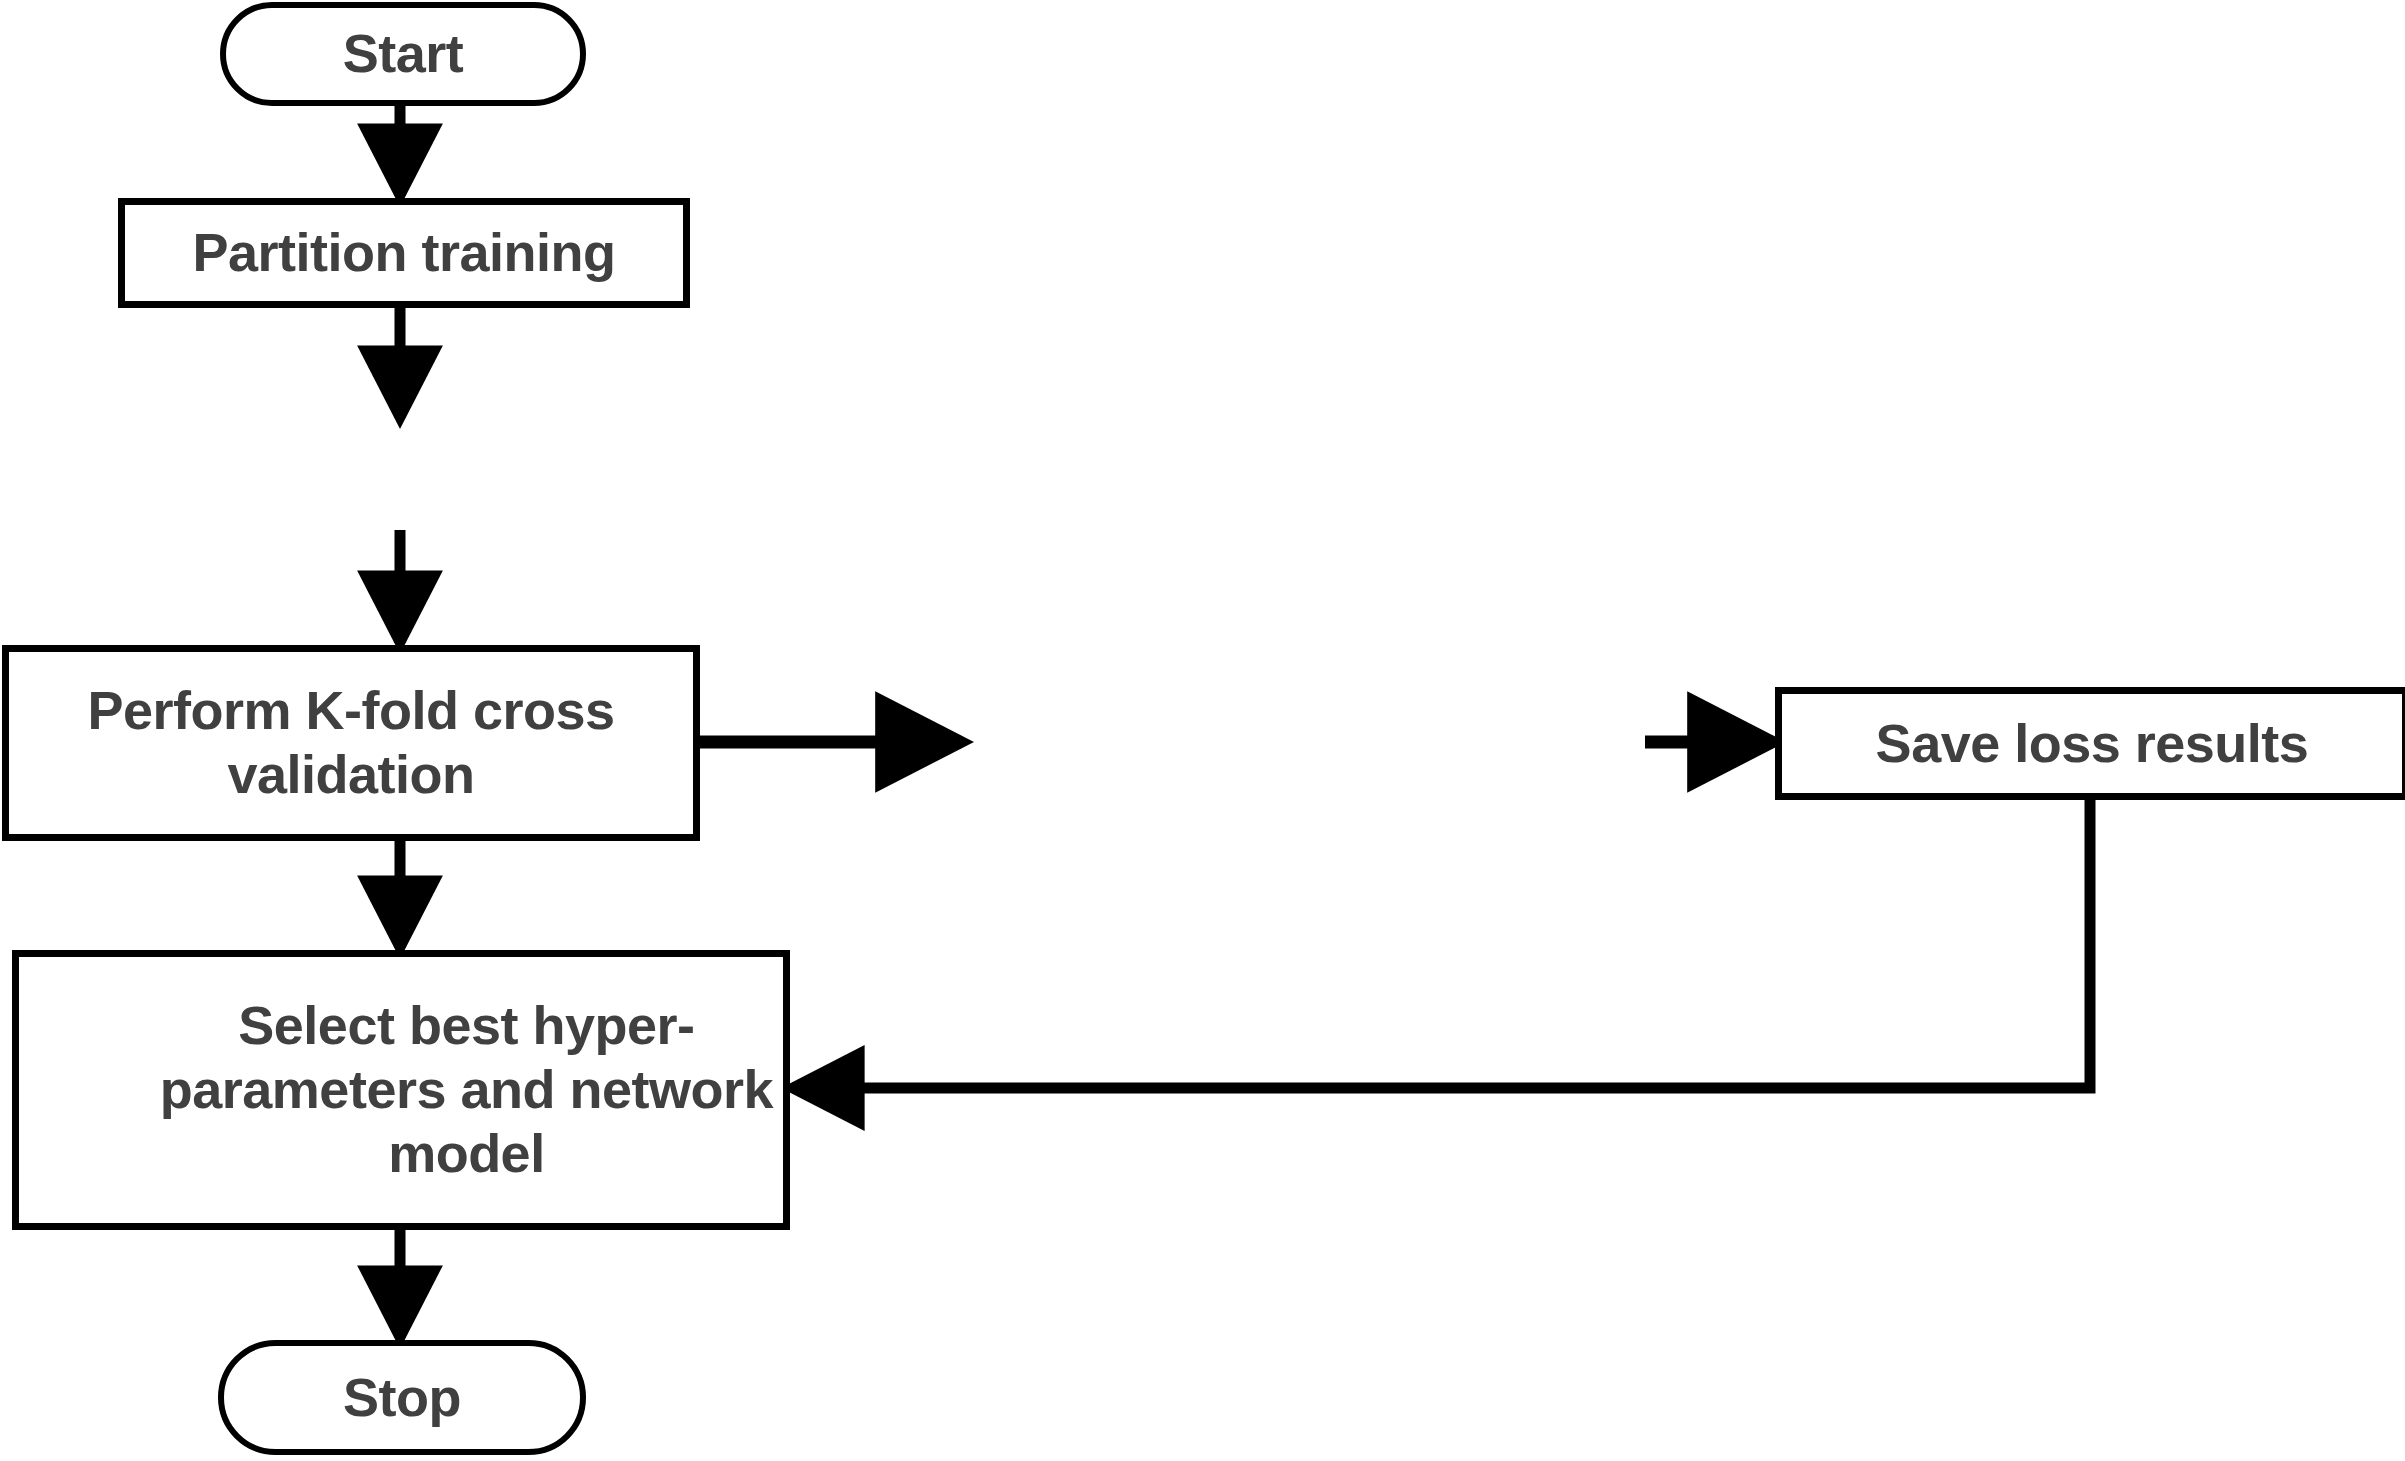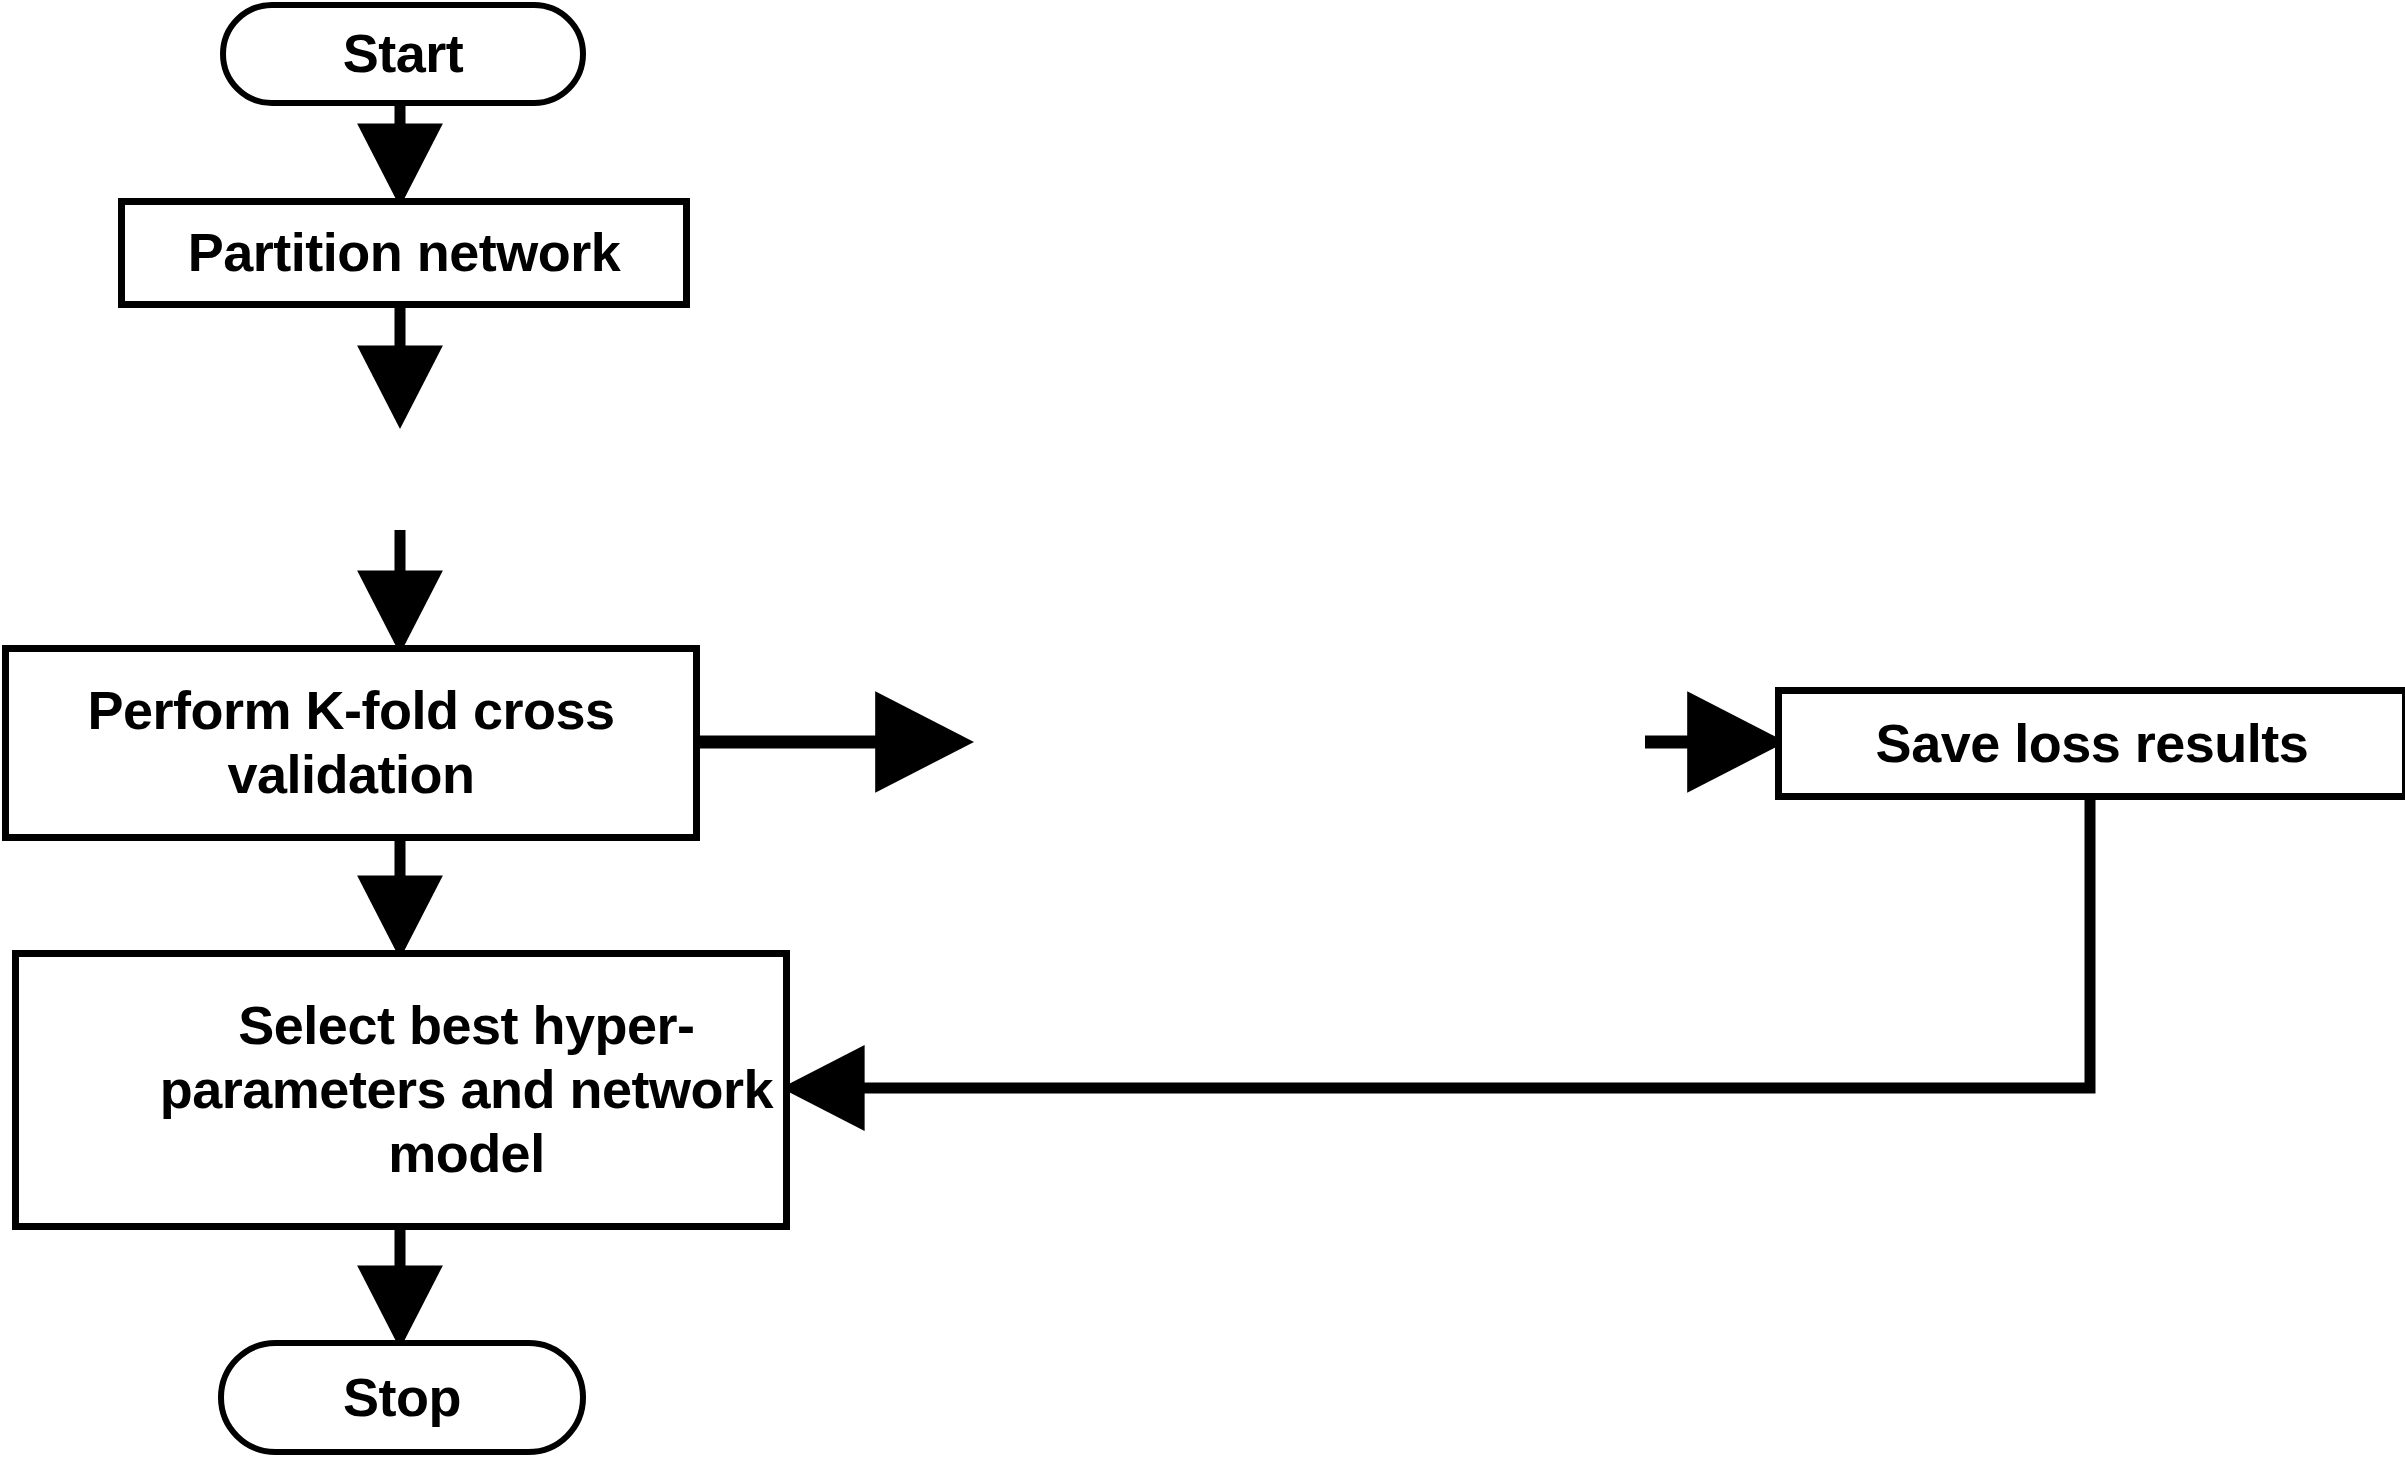--- a/index.html
+++ b/index.html
@@ -14,21 +14,21 @@
     height: 1461px;
     background: #ffffff;
     overflow: hidden;
     font-family: "Liberation Sans", sans-serif;
   }
   .node {
     position: absolute;
     box-sizing: border-box;
     background: #ffffff;
     border: 7px solid #000000;
-    color: #000000;
+    color: #404040;
     display: flex;
     align-items: center;
     justify-content: center;
     text-align: center;
     font-weight: bold;
     line-height: 1.18;
     letter-spacing: -0.5px;
   }
   .node.terminator {
     border-width: 6px;
@@ -75,21 +75,21 @@
     <path d="M2090,800 L2090,1088 L792,1088" fill="none" stroke="#000000" stroke-width="11" marker-end="url(#arrowhead)"></path>
 
     <line x1="400" y1="1230" x2="400" y2="1338" stroke="#000000" stroke-width="11" marker-end="url(#arrowhead)"></line>
   </svg>
 
   <div class="node terminator" style="left:220px; top:2px; width:366px; height:104px; font-size:54px;">
     <span class="label">Start</span>
   </div>
 
   <div class="node" style="left:118px; top:198px; width:572px; height:110px; font-size:54px;">
-    <span class="label">Partition network</span>
+    <span class="label">Partition training</span>
   </div>
 
 
   <div class="node" style="left:2px; top:645px; width:698px; height:196px; font-size:54px;">
     <span class="label">Perform K-fold cross
 validation</span>
   </div>
 
 
   <div class="node" style="left:1775px; top:687px; width:634px; height:113px; font-size:54px;">

